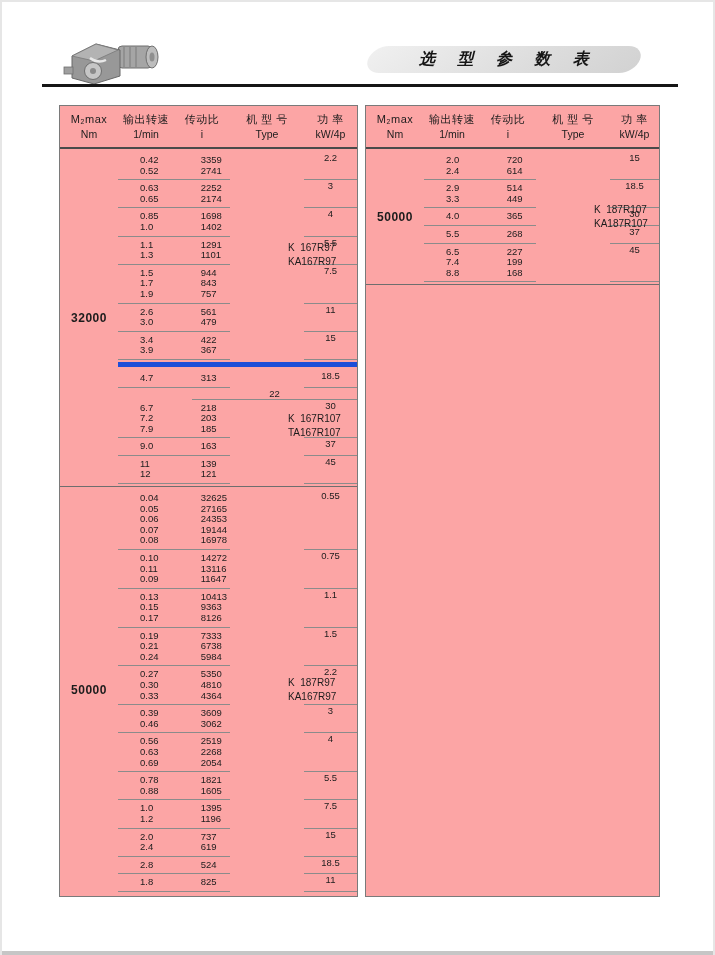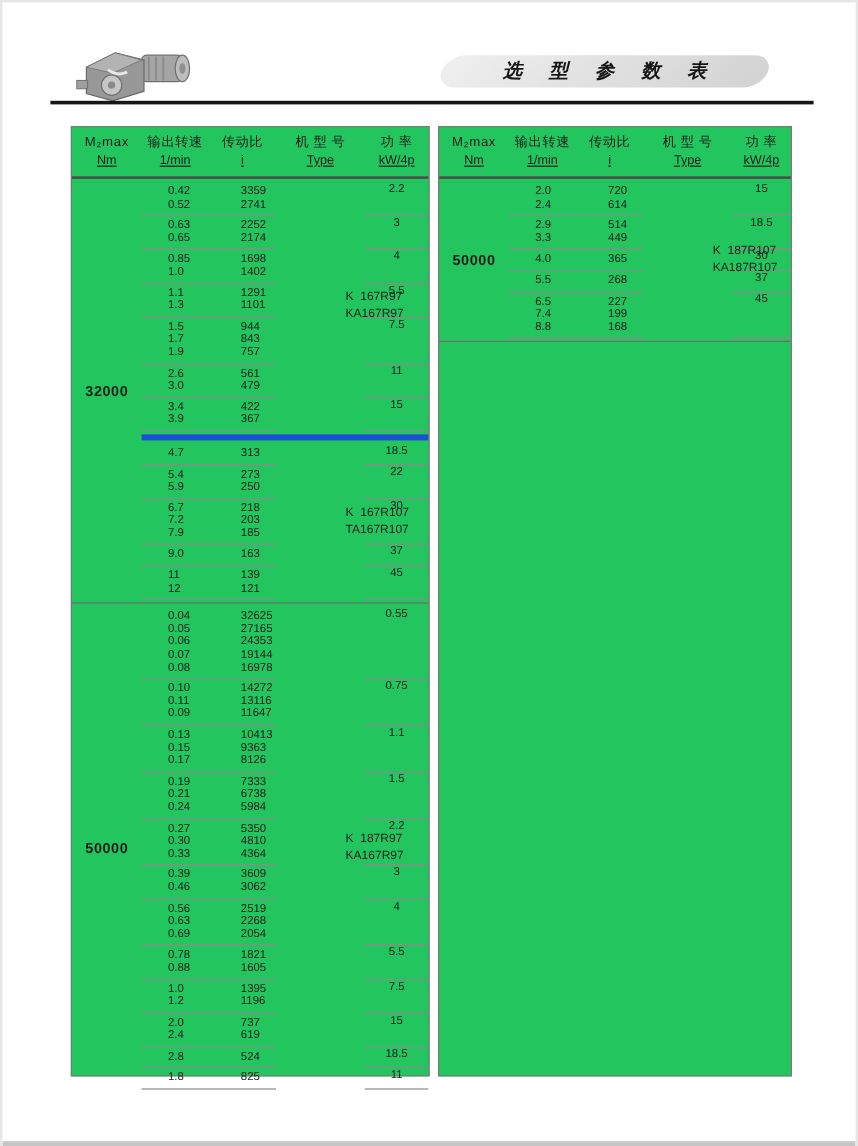--- a/index.html
+++ b/index.html
@@ -23,31 +23,31 @@
   }
   .title-text {
     transform:skewX(20deg);
     font-size:16px; font-weight:bold; font-style:italic;
     letter-spacing:9px; color:#161616; white-space:nowrap; padding-left:9px;
   }
   .header-rule { position:absolute; left:40px; top:82px; width:636px; height:3px; background:#161616; }
 
   
   .tables { position:absolute; left:57px; top:103px; width:601px; height:792px; display:flex; gap:7px; }
-  .ptable { box-sizing:border-box; border:1px solid #7a7a7a; background:#22c55e; display:flex; flex-direction:column; }
+  .ptable { box-sizing:border-box; border:1px solid #7a7a7a; background:#fca5a5; display:flex; flex-direction:column; }
   .ptable[data-table="left"]  { width:299px; }
   .ptable[data-table="right"] { flex:1; }
 
   .thead { display:flex; height:43px; box-sizing:border-box; border-bottom:2px solid #4a4a4a; flex:none; }
   .hcell { text-align:center; padding-top:6px; box-sizing:border-box; }
   .hcell:nth-child(1){ width:58px; } .hcell:nth-child(2){ width:56px; }
   .hcell:nth-child(3){ width:56px; } .hcell:nth-child(4){ width:74px; }
   .hcell:nth-child(5){ flex:1; }
   .hl1 { font-size:11px; line-height:15px; letter-spacing:0.5px; }
-  .hl2 { font-size:10.5px; line-height:15px;text-decoration:underline; }
+  .hl2 { font-size:10.5px; line-height:15px; }
 
   .tbody { flex:1; display:flex; flex-direction:column; min-height:0; }
   .section { display:flex; flex:none; }
   .section + .section { border-top:1px solid #6e6e6e; }
   .m2col { width:58px; flex:none; display:flex; align-items:center; justify-content:center; }
   .m2label { font-size:12px; font-weight:bold; letter-spacing:0.5px; }
   .gwrap { flex:1; display:flex; flex-direction:column; min-width:0; }
   .tgroup { position:relative; padding:3px 0 2px 0; }
   .tgroup + .tgroup { border-top:5px solid #1d4ed8; }
 
@@ -223,26 +223,20 @@
                   <div class="sr">
                     <div class="speed">4.7</div>
                     <div class="ratio">313</div>
                   </div>
                   <div class="tspace"></div>
                   <div class="power">
                     <span class="pval">18.5</span>
                   </div>
                 </div>
                 <div class="trow">
-                  <div class="sr">
-                    <div class="speed">5.4
-5.9</div>
-                    <div class="ratio">273
-250</div>
-                  </div>
                   <div class="tspace"></div>
                   <div class="power">
                     <span class="pval">22</span>
                   </div>
                 </div>
                 <div class="trow">
                   <div class="sr">
                     <div class="speed">6.7
 7.2
 7.9</div>

